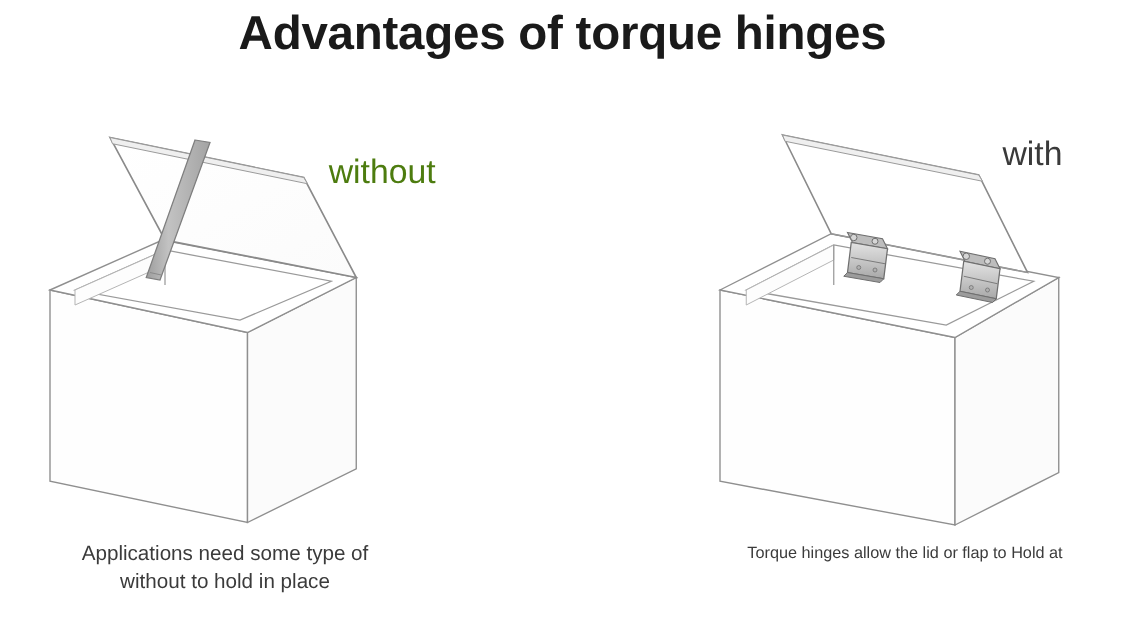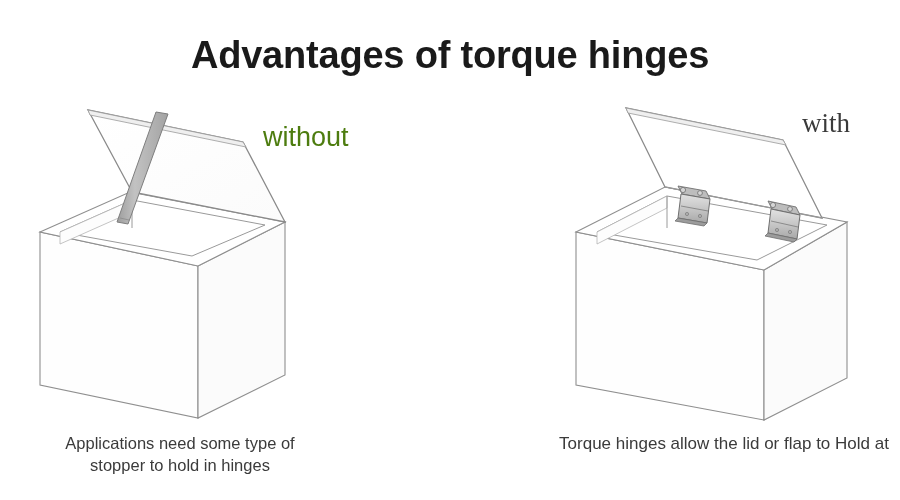--- a/index.html
+++ b/index.html
@@ -24,21 +24,20 @@
     position: absolute;
     left: 0;
     top: 6px;
     width: 900px;
     text-align: center;
     font-size: 38px;
     font-weight: 600;
     letter-spacing: -0.2px;
     color: #1a1a1a;
     font-family: "Liberation Sans", sans-serif;
-    margin-top: 28px;
   }
 
   .scene {
     position: absolute;
     left: 0;
     top: 0;
   }
   .label-without {
     position: absolute;
     left: 263px;
@@ -47,41 +46,41 @@
     color: #4d7c0f;
     font-family: "Liberation Sans", sans-serif;
     white-space: nowrap;
   }
   .label-with {
     position: absolute;
     left: 802px;
     top: 108px;
     font-size: 27px;
     color: #3a3a3a;
-    font-family: Liberation Serif, serif;
+    font-family: Liberation Sans, sans-serif;
     white-space: nowrap;
   }
   .caption {
     position: absolute;
     text-align: center;
     color: #3b3b3b;
     font-family: "Liberation Sans", sans-serif;
     line-height: 1.35;
   }
   #caption-left {
     left: 30px;
     top: 432px;
     width: 300px;
     font-size: 16.5px;
   }
   #caption-right {
     left: 548px;
     top: 433px;
     width: 352px;
-    font-size: 17px;
+    font-size: 13px;
   }
   .cap-line { display: block; }
 </style>
 </head>
 <body>
 
 <div id="page">
 
   <div class="title">Advantages of torque hinges</div>
 
@@ -178,20 +177,20 @@
       <line x1="771" y1="221" x2="798" y2="227" stroke="#7b7b7b" stroke-width="0.8"></line>
       <circle cx="777" cy="230" r="1.6" fill="#b0b0b0" stroke="#6f6f6f" stroke-width="0.6"></circle>
       <circle cx="790" cy="232" r="1.6" fill="#b0b0b0" stroke="#6f6f6f" stroke-width="0.6"></circle>
     </g>
   </svg>
 
   <div class="label-with">with</div>
 
   <div class="caption" id="caption-left">
     <span class="cap-line">Applications need some type of</span>
-    <span class="cap-line">stopper to hold in hinges</span>
+    <span class="cap-line">without to hold in place</span>
   </div>
 
   <div class="caption" id="caption-right">
     <span class="cap-line">Torque hinges allow the lid or flap to Hold at</span>
   </div>
 
 </div>
 
 </body></html>

